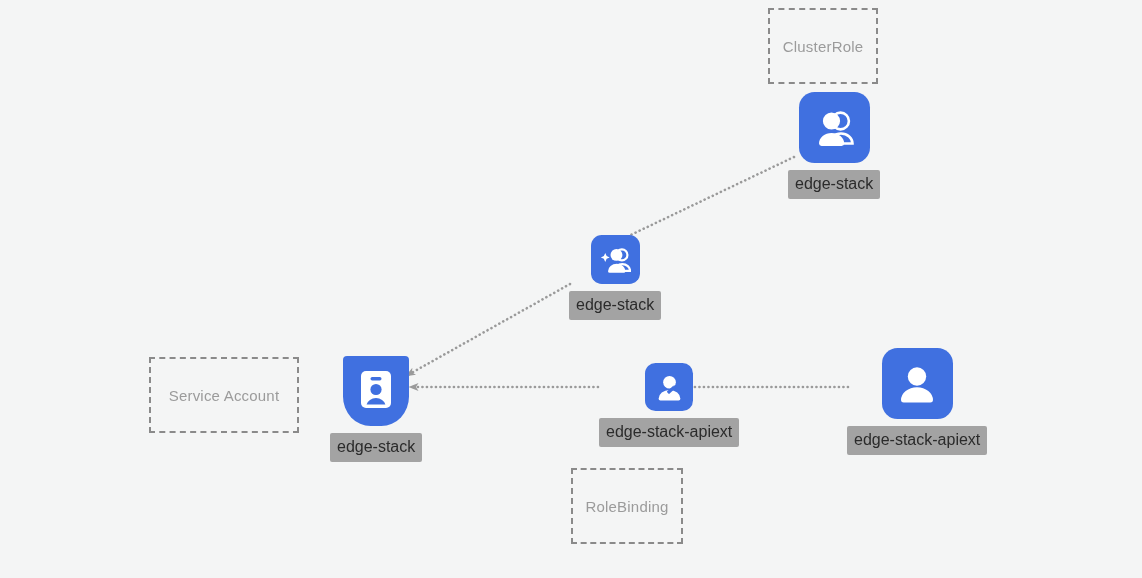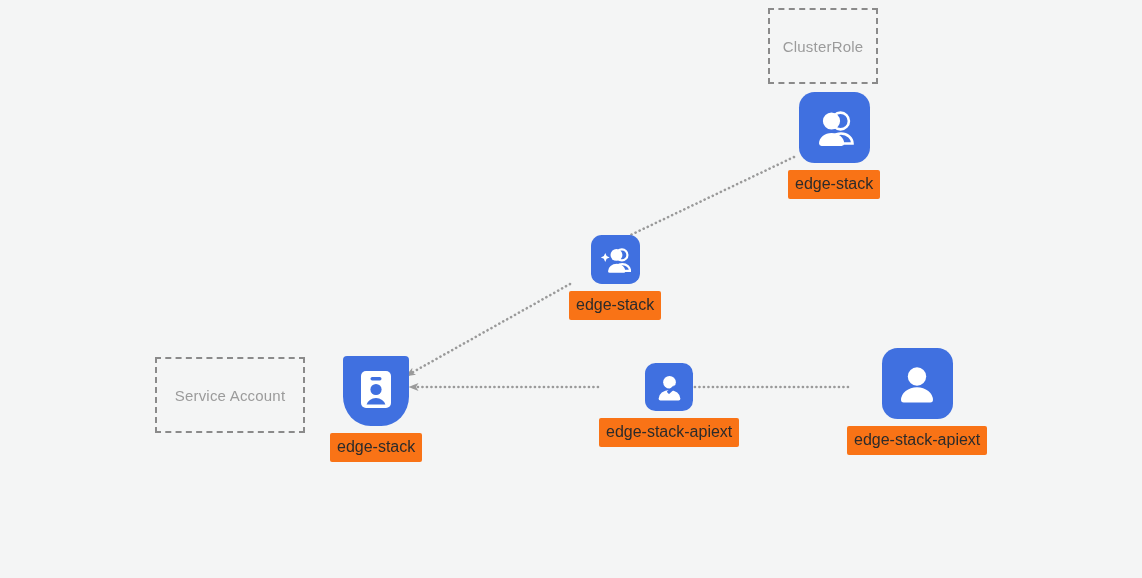--- a/index.html
+++ b/index.html
@@ -57,21 +57,21 @@
     justify-content: center;
   }
   .icon-tile.rounded {
     border-radius: 22%;
   }
   .icon-tile.shield {
     border-radius: 4px 4px 42% 42%;
   }
   .node-label {
     margin-top: 7px;
-    background: #f97316;
+    background: #a3a3a3;
     color: #2b2b2b;
     font-size: 16px;
     line-height: 1;
     padding: 6px 7px 7px 7px;
     border-radius: 2px;
     white-space: nowrap;
   }
 </style>
 </head>
 <body>
@@ -90,24 +90,27 @@
 
     <line x1="848" y1="387" x2="648" y2="387" stroke="#9a9a9a" stroke-width="2.6" stroke-dasharray="0.1 4.4" stroke-linecap="round"></line>
     <line x1="598" y1="387" x2="409" y2="387" stroke="#9a9a9a" stroke-width="2.6" stroke-dasharray="0.1 4.4" stroke-linecap="round" marker-end="url(#arrowhead)"></line>
   </svg>
 
   <div class="kind-box" style="left:768px; top:8px; width:110px; height:76px;">
     <span class="kind-label">ClusterRole</span>
   </div>
 
 
-  <div class="kind-box" style="left:155px; top:357px; width:150px; height:76px;">
+  <div class="kind-box" style="left:149px; top:357px; width:150px; height:76px;">
     <span class="kind-label">Service Account</span>
   </div>
 
+  <div class="kind-box" style="left:571px; top:468px; width:112px; height:76px;">
+    <span class="kind-label">RoleBinding</span>
+  </div>
 
 
   <div class="node" style="left:788px; top:92px;">
     <div class="icon-tile rounded" style="width:71px; height:71px;">
       <svg width="44" height="44" viewBox="0 0 44 44" xmlns="http://www.w3.org/2000/svg">
         <circle cx="28.5" cy="15" r="8.4" fill="none" stroke="#ffffff" stroke-width="2.6"></circle>
         <path d="M17.5 37.5 a11.5 10 0 0 1 23 0 z" fill="none" stroke="#ffffff" stroke-width="2.6"></path>
         <circle cx="19.5" cy="15" r="8.6" fill="#ffffff"></circle>
         <path d="M7 37.6 a12.6 10.6 0 0 1 25.2 0 a2.6 2.6 0 0 1 -2.6 2.4 h-20 a2.6 2.6 0 0 1 -2.6 -2.4 z" fill="#ffffff"></path>
       </svg>

